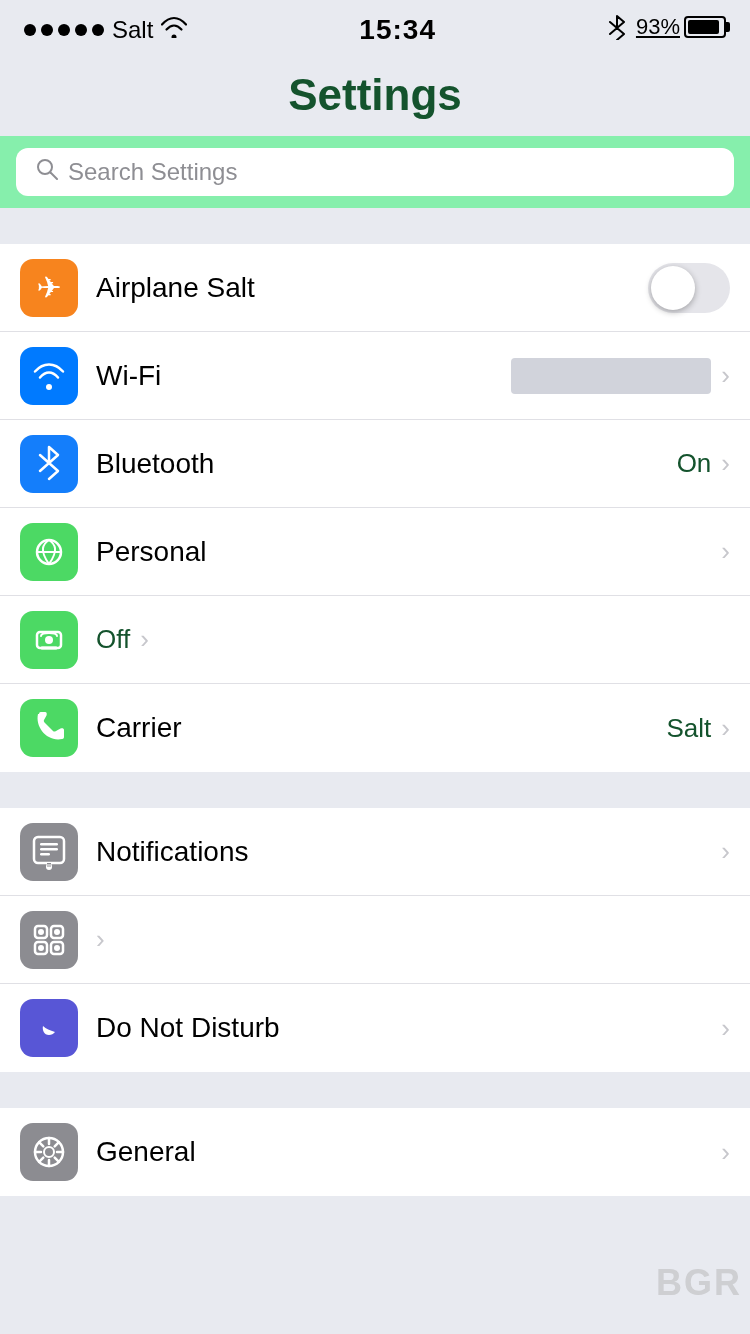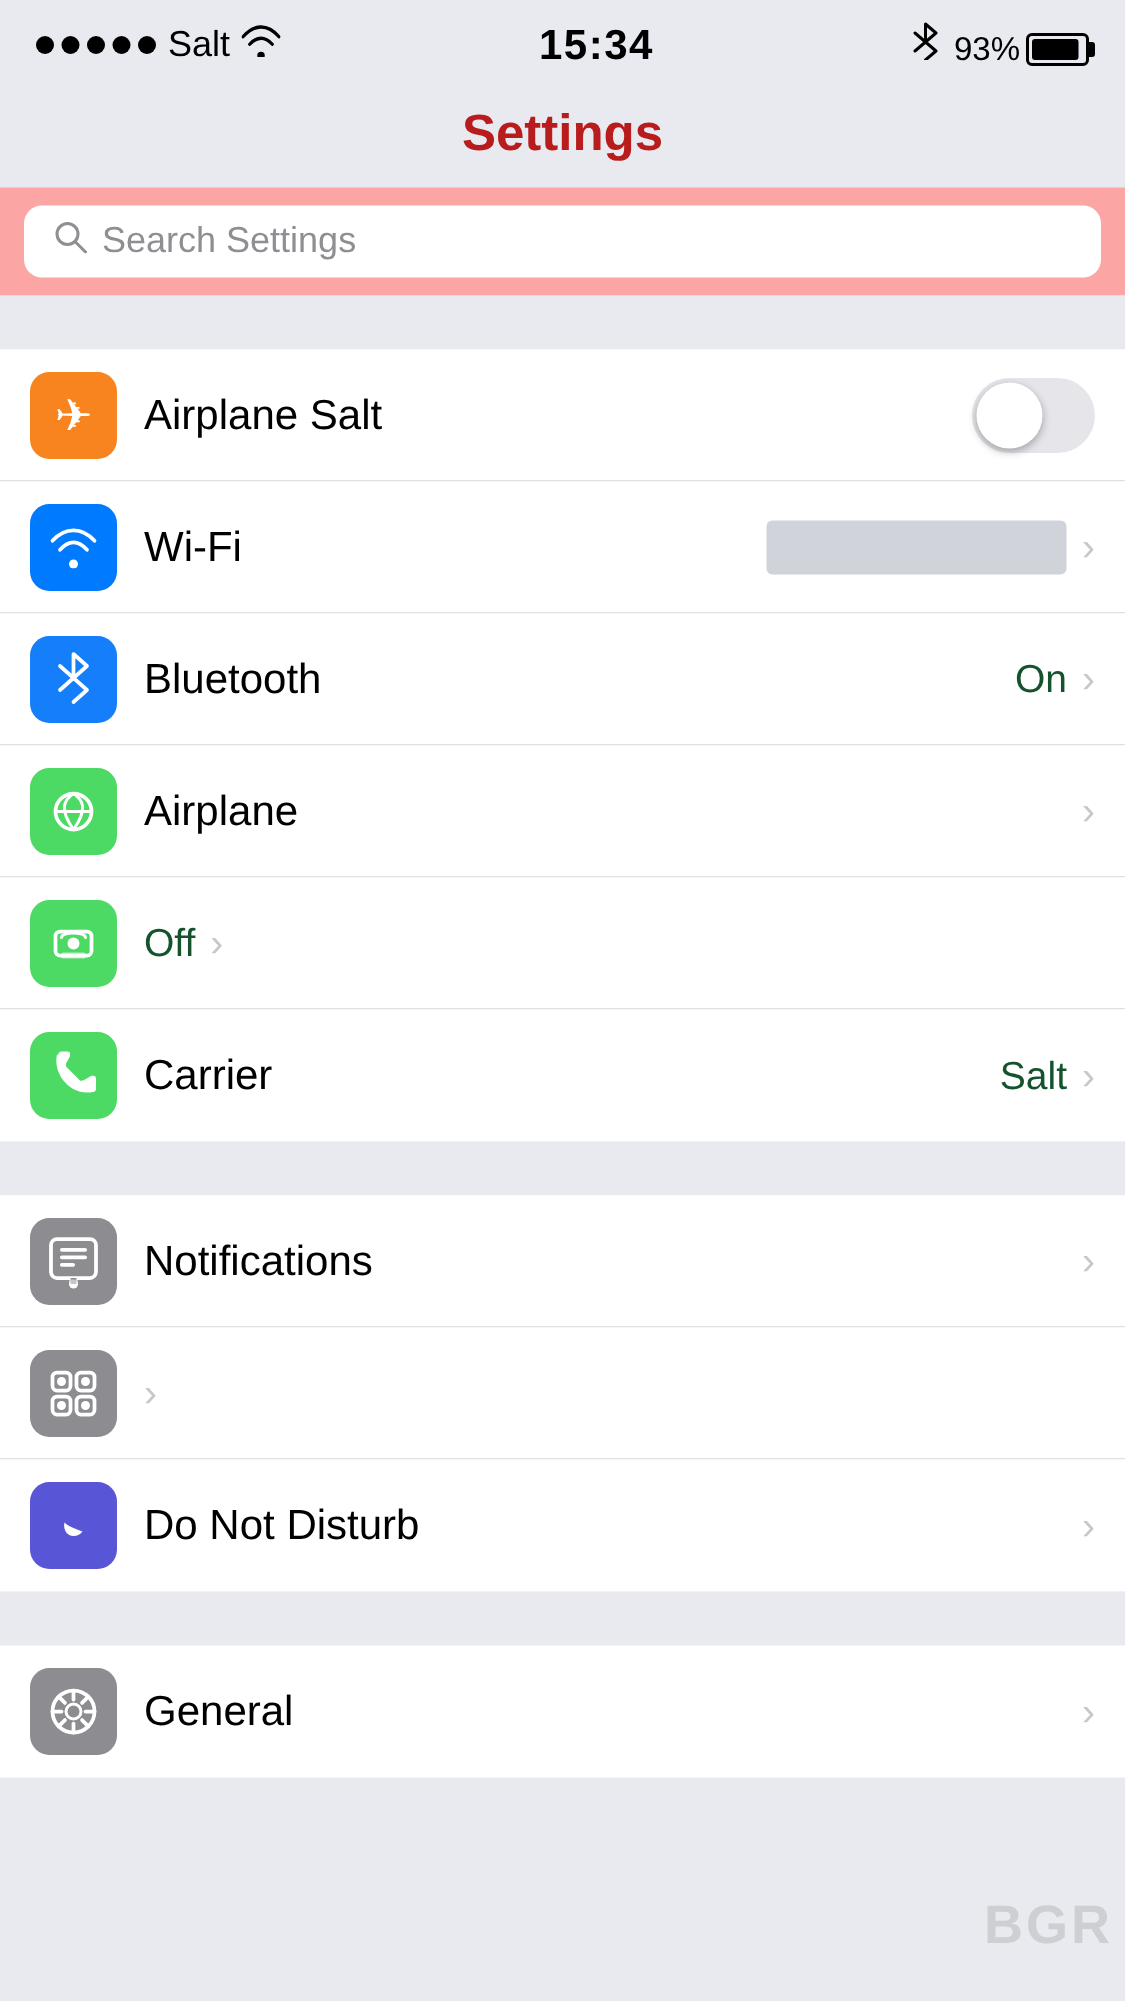--- a/index.html
+++ b/index.html
@@ -41,24 +41,25 @@
     .wifi-icon {
       font-size: 22px;
     }
     .status-center {
       font-size: 28px;
       font-weight: 700;
       letter-spacing: 1px;
     }
     .status-right {
       display: flex;
-      align-items: flex-end;
+      align-items: flex-start;
       gap: 10px;
       font-size: 22px;
       font-weight: 500;
+      text-decoration: underline;
     }
     .bluetooth-icon-status {
       font-size: 22px;
     }
     .battery-container {
       display: flex; align-items: center; gap: 4px;
     }
     .battery-percent { font-size: 22px; font-weight: 500; }
     .battery-icon {
       width: 42px; height: 22px;
@@ -85,28 +86,28 @@
       width: 90%;
     }
 
     
     .page-header {
       background: #e8eaf0;
       text-align: center;
       padding: 10px 0 16px;
     }
     .page-title {
-      font-size: 34px;
+      font-size: 44px;
       font-weight: 700;
-      color: #b91c1c;
+      color: #14532d;
     }
 
     
     .search-section {
-      background: #fca5a5;
+      background: #86efac;
       padding: 12px 16px;
     }
     .search-bar {
       background: #fff;
       border-radius: 12px;
       display: flex;
       align-items: center;
       padding: 10px 20px;
       gap: 10px;
       border: none;
@@ -313,21 +314,21 @@
 
   <div class="settings-row">
     <div class="row-icon icon-green">
       <svg width="36" height="36" viewBox="0 0 36 36" fill="none">
         <circle cx="18" cy="18" r="12" stroke="#fff" stroke-width="2.5" fill="none"></circle>
         <path d="M18 6 C24 10 28 16 18 30" stroke="#fff" stroke-width="2" fill="none"></path>
         <path d="M18 6 C12 10 8 16 18 30" stroke="#fff" stroke-width="2" fill="none"></path>
         <line x1="6" y1="18" x2="30" y2="18" stroke="#fff" stroke-width="2"></line>
       </svg>
     </div>
-    <span class="row-label">Airplane</span>
+    <span class="row-label">Personal</span>
     <span class="row-chevron">›</span>
   </div>
 
   <div class="settings-row">
     <div class="row-icon icon-green-hotspot">
       <svg width="36" height="36" viewBox="0 0 36 36" fill="none">
         <rect x="6" y="10" width="24" height="16" rx="3" stroke="#fff" stroke-width="2.5" fill="none"></rect>
         <rect x="10" y="24" width="16" height="4" rx="1" fill="#fff" opacity="0.6"></rect>
         <circle cx="18" cy="18" r="4" fill="#fff"></circle>
         <path d="M10 14 C10 10 26 10 26 14" stroke="#fff" stroke-width="2" fill="none" stroke-linecap="round"></path>

